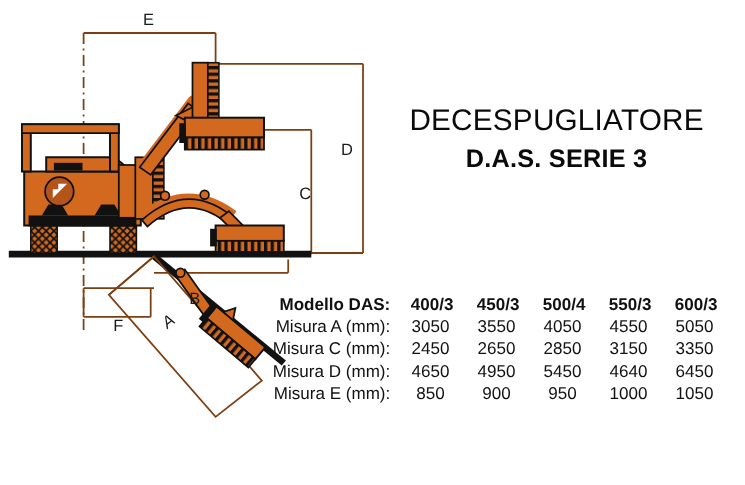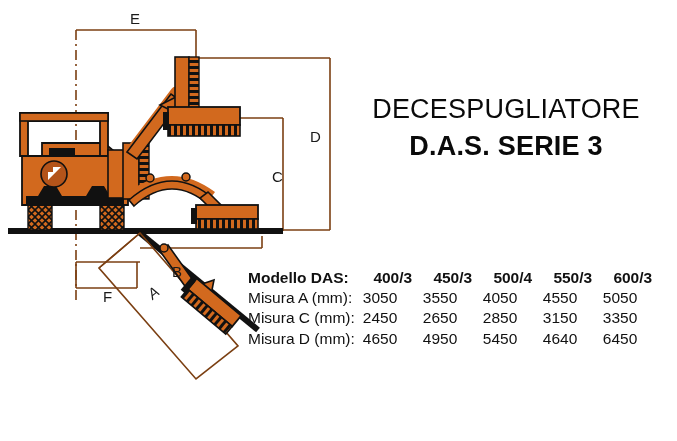--- a/index.html
+++ b/index.html
@@ -18,39 +18,39 @@
     position:absolute;
     left:338px; top:96px; width:336px;
     text-align:center;
     color:#0a0a0a;
   }
   .title-line1{
     font-size:27px;font-weight:normal;letter-spacing:0.2px;line-height:1.02;
     white-space:nowrap;
   }
   .title-line2{
-    font-size:27px;font-weight:bold;letter-spacing:0.2px;line-height:1.02;
+    font-size:23px;font-weight:bold;letter-spacing:0.2px;line-height:1.02;
     margin-top:9px;white-space:nowrap;
   }
 
   
   .spec-table{
     position:absolute;
     left:248px; top:268px;
     border-collapse:collapse;
     color:#111;
     font-size:15.5px;
   }
   .spec-table td{padding:0;line-height:20.2px;white-space:nowrap;}
   .spec-table .rowlabel{
-    text-align:left;padding-right:8px;font-weight:normal;
+    text-align:right;padding-right:8px;font-weight:normal;
   }
   .spec-table .rowlabel.hdr{font-weight:bold;}
   .spec-table .val{
-    text-align:left;width:57px;padding-right:3px;font-weight:normal;
+    text-align:center;width:57px;padding-right:3px;font-weight:normal;
   }
   .spec-table .val.hdr{font-weight:bold;text-align:center;padding-right:0;}
 
   
   .drawing{position:absolute;left:0;top:0;width:345px;height:441px;}
 
   .dim-label{
     position:absolute;
     font-size:15px;
     color:#1a1a1a;
@@ -261,17 +261,25 @@
 
       <tr>
         <td class="rowlabel">Misura D (mm):</td>
         <td class="val">4650</td>
         <td class="val">4950</td>
         <td class="val">5450</td>
         <td class="val">4640</td>
         <td class="val">6450</td>
       </tr>
 
+      <tr>
+        <td class="rowlabel">Misura E (mm):</td>
+        <td class="val">850</td>
+        <td class="val">900</td>
+        <td class="val">950</td>
+        <td class="val">1000</td>
+        <td class="val">1050</td>
+      </tr>
 
     </tbody>
   </table>
 
 </div>
 
 </body></html>

